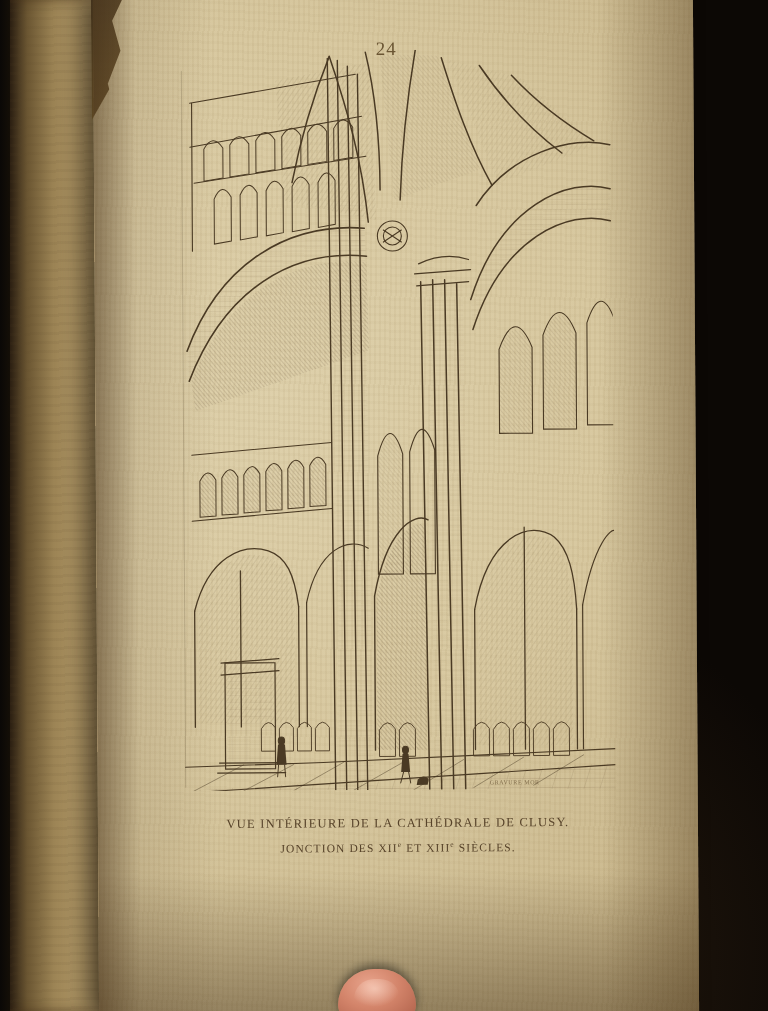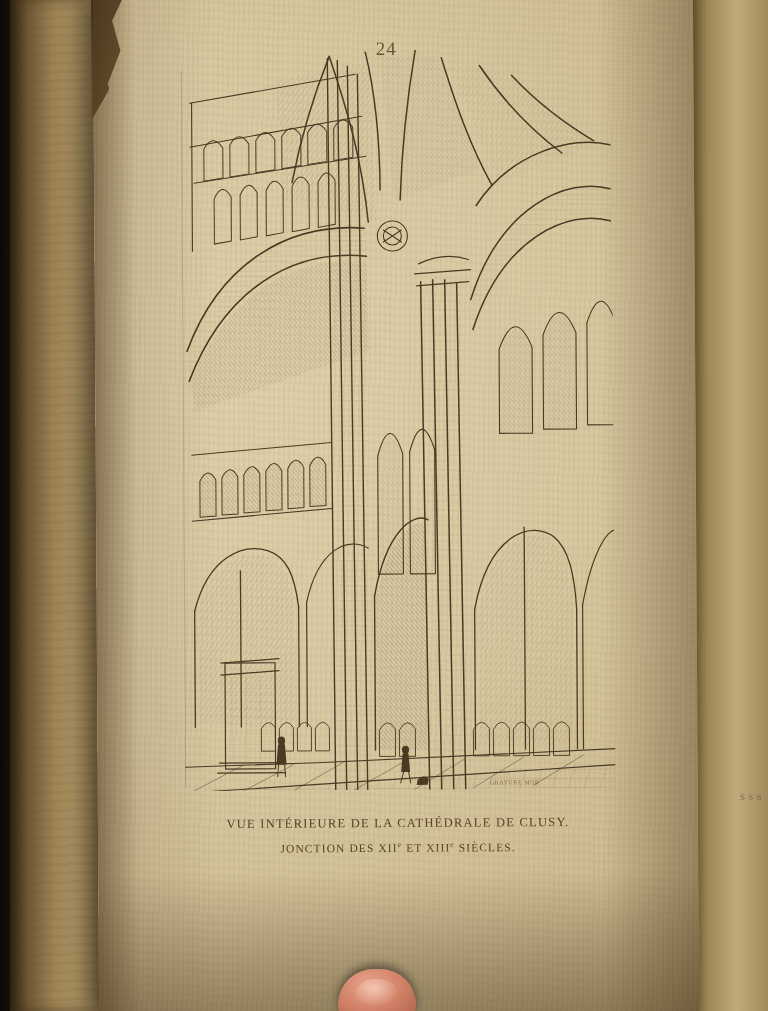--- a/index.html
+++ b/index.html
@@ -178,25 +178,20 @@
 </head>
 <body>
 
 <div id="page">
 
   <div class="desk"></div>
   <div class="left-dark"></div>
 
   <div class="verso"></div>
 
-  <div class="next-leaf">
-    <div class="txt">S
-S
-S</div>
-  </div>
 
   <div class="recto">
     <div class="grain"></div>
     <div class="chip"></div>
 
     <div class="plate-number">24</div>
 
     <div class="engraving">
       <svg width="432" height="740" viewBox="0 0 432 740" xmlns="http://www.w3.org/2000/svg">
         <defs>

